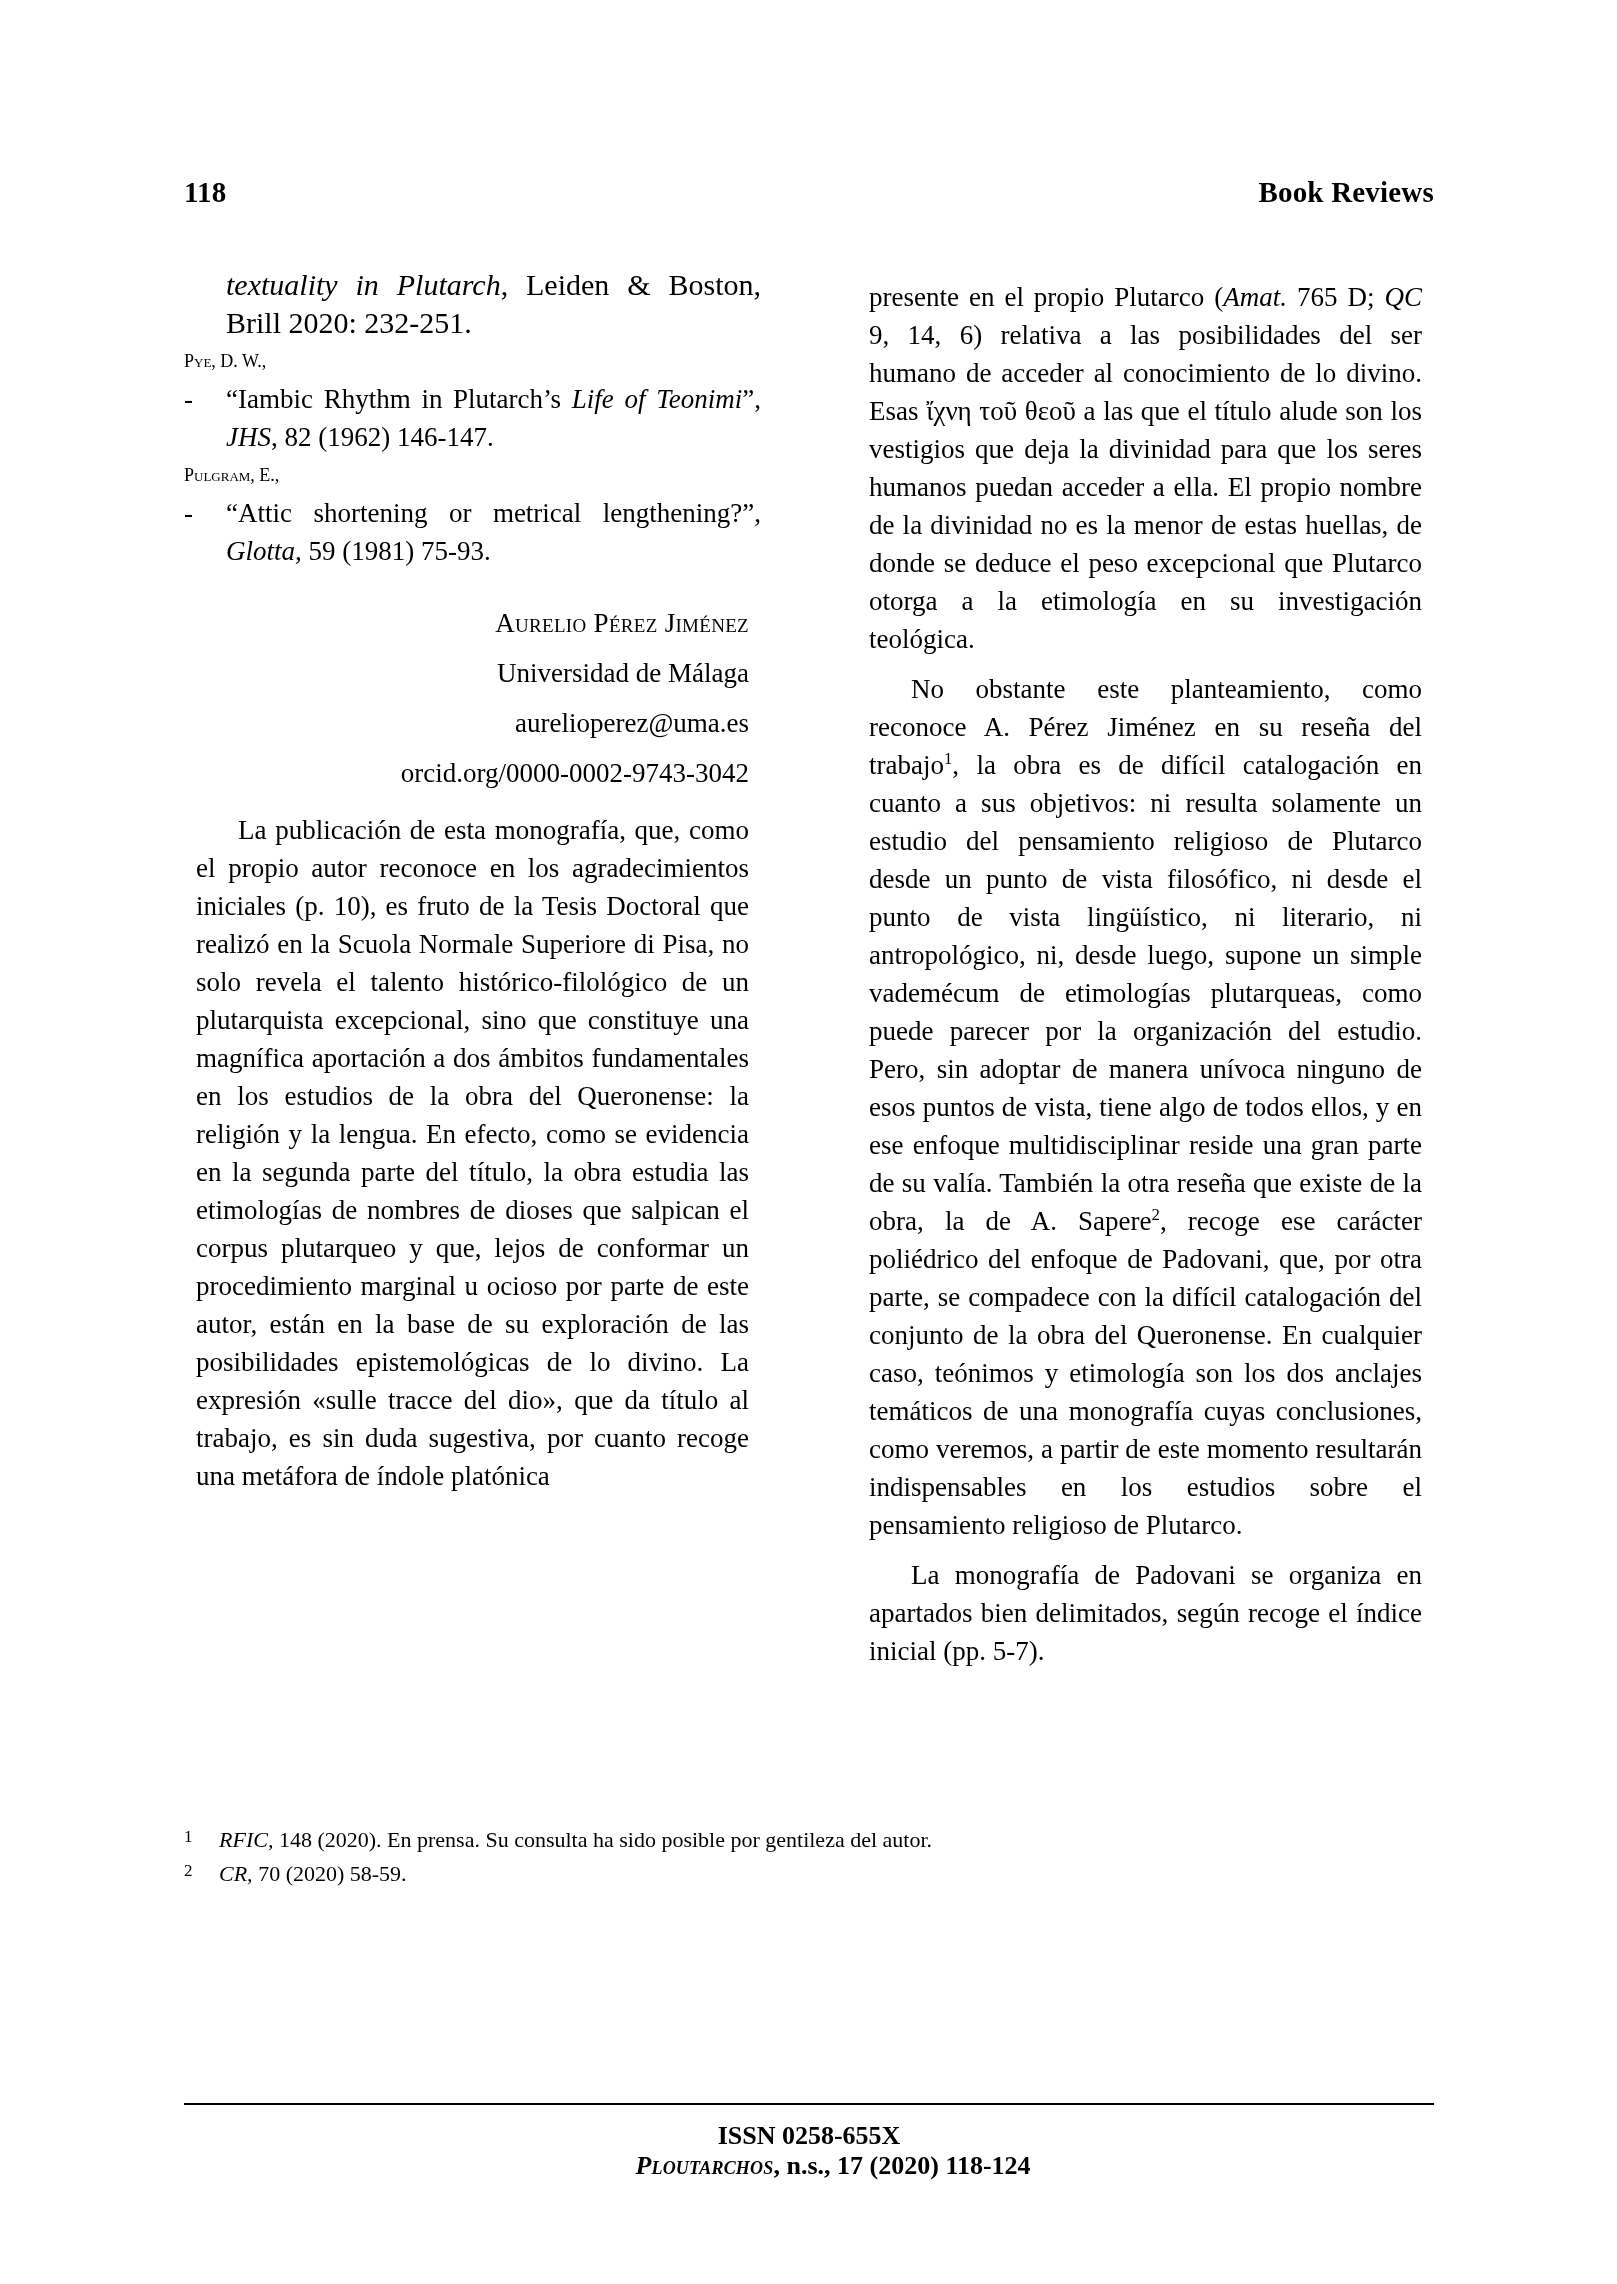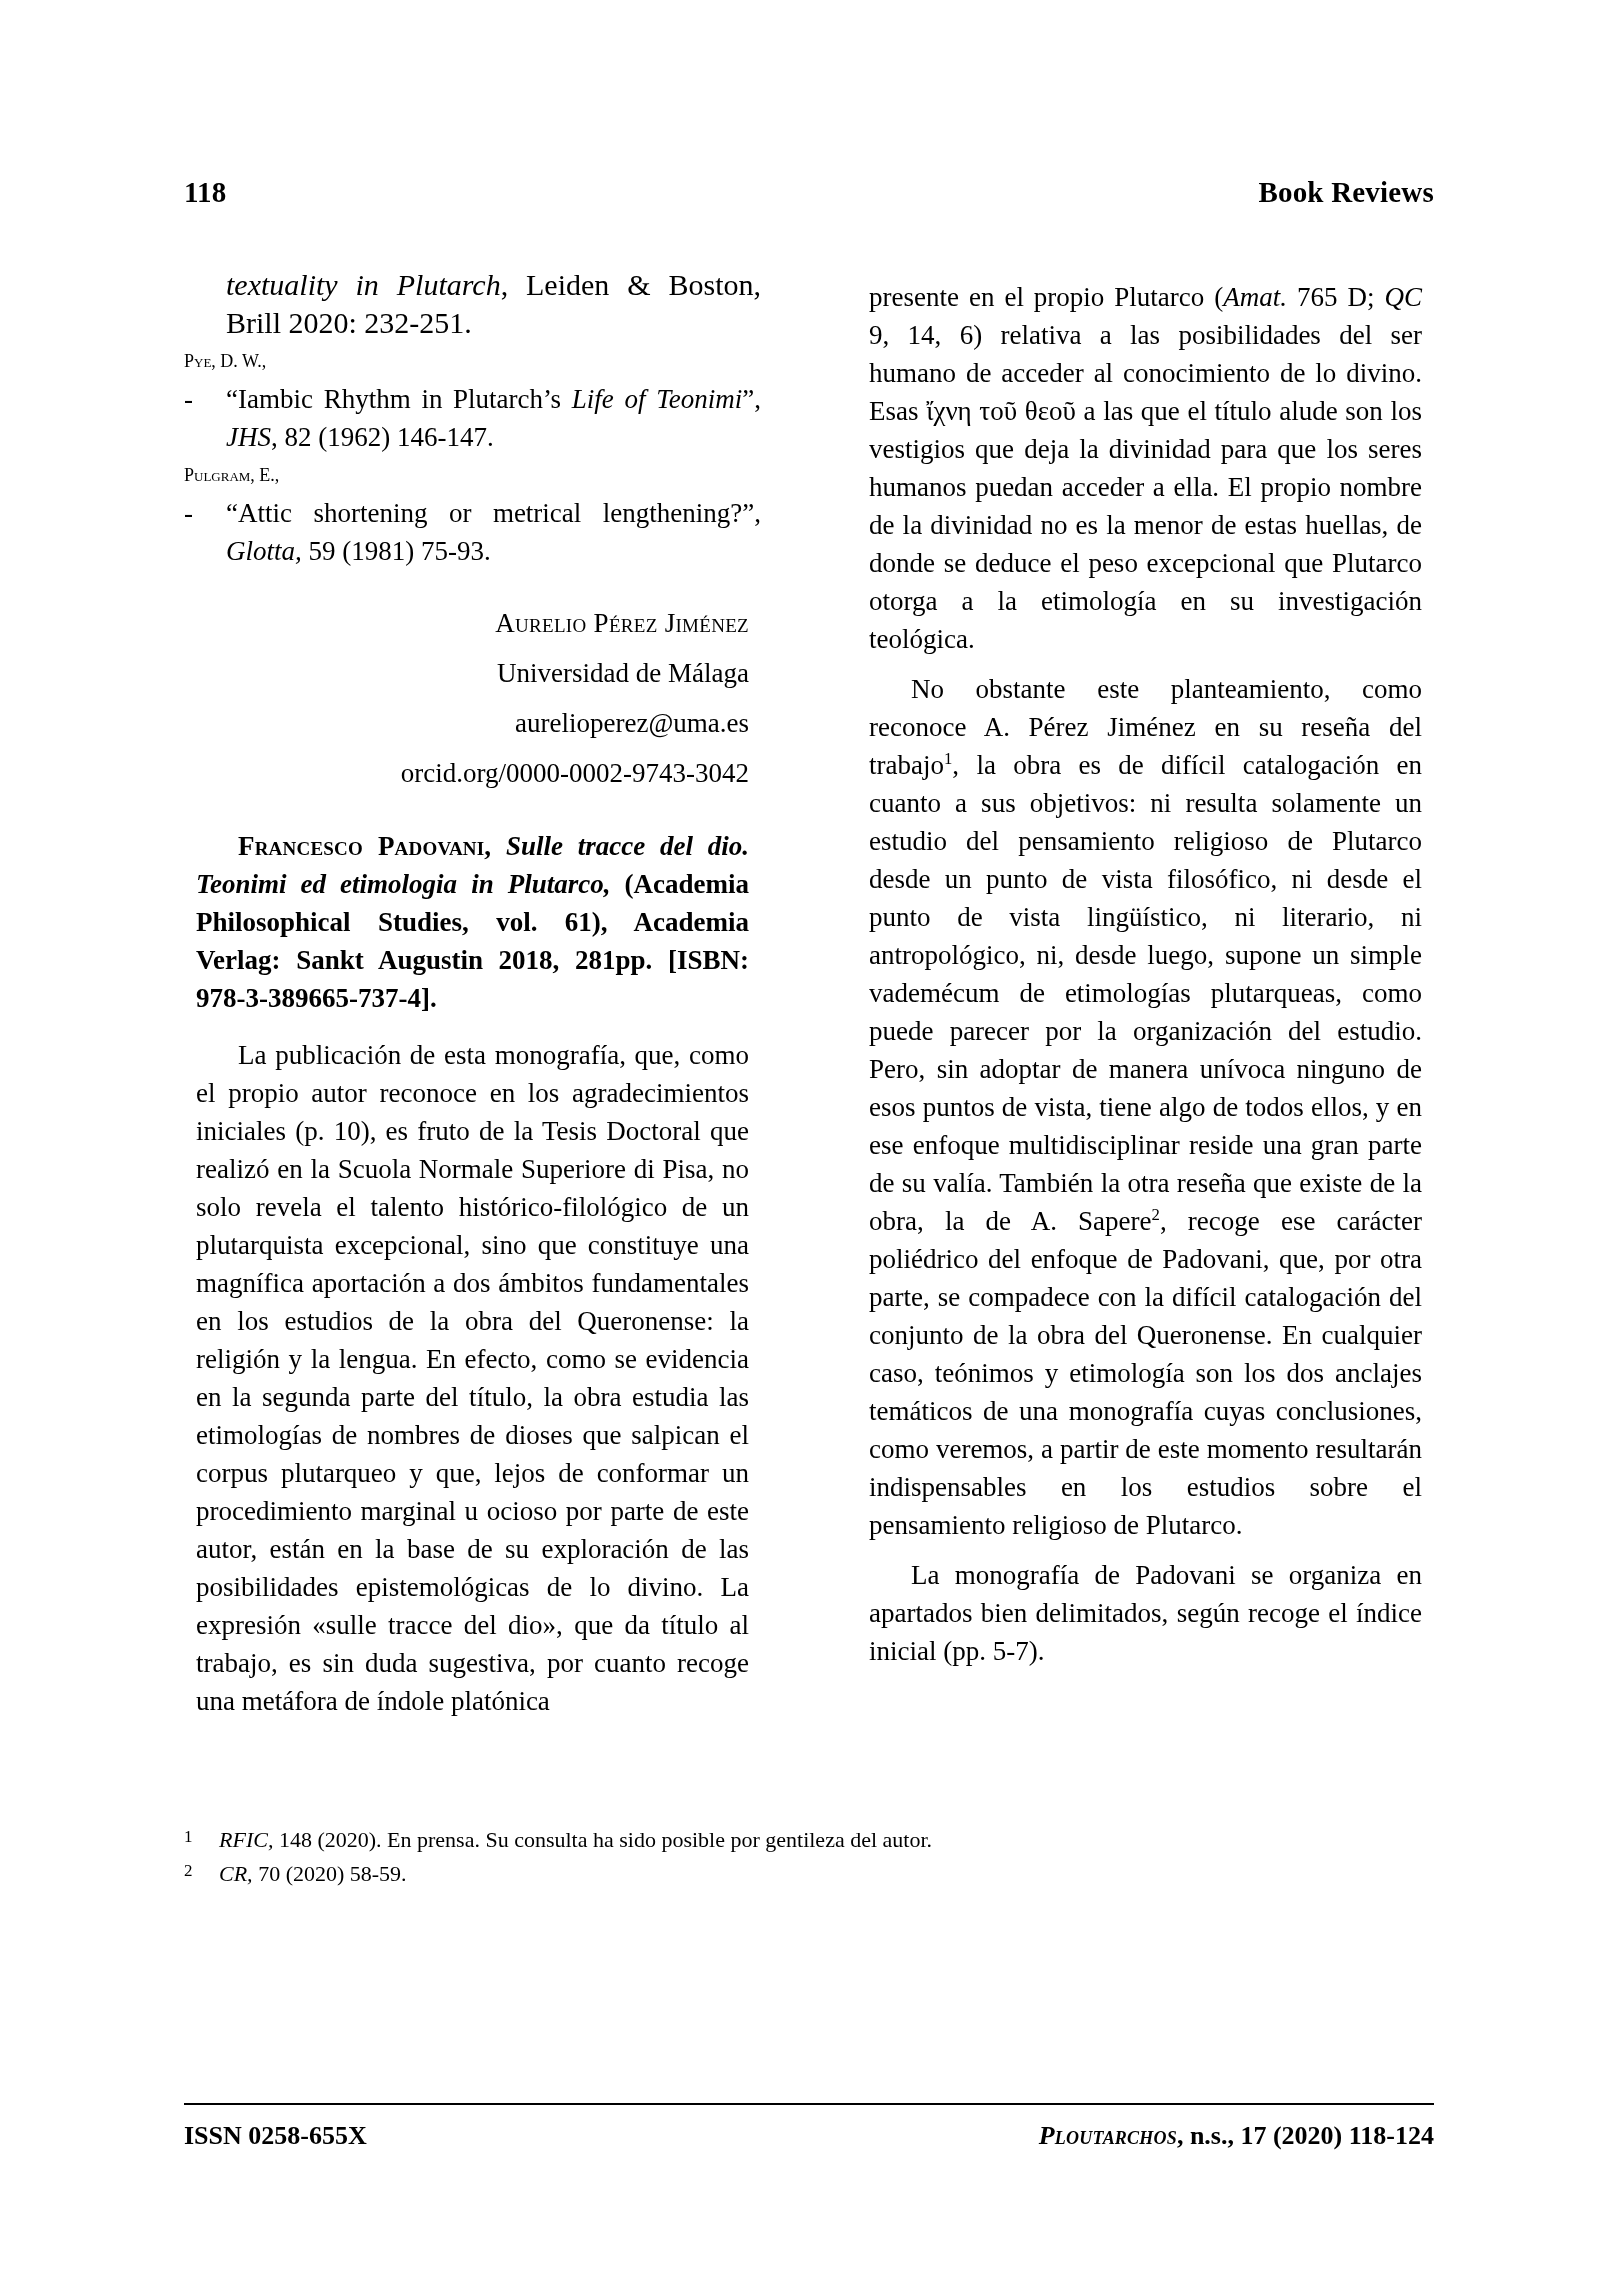--- a/index.html
+++ b/index.html
@@ -148,20 +148,21 @@
   .footer {
     position: absolute;
     left: 184px;
     top: 2121px;
     width: 1250px;
     display: flex;
     justify-content: space-between;
     align-items: center;
     font-size: 26px;
     font-weight: bold;
+    flex-direction: column;
   }
   .footer .right {
     font-style: italic;
   }
   .footer .right .jname {
     font-variant: small-caps;
     font-style: italic;
     letter-spacing: 0.2px;
     margin-left: 48px;
   }
@@ -203,21 +204,20 @@
       <div class="bib-item">
         <span class="bib-dash">-</span>
         <span class="bib-itemtext"><span>“Attic shortening or metrical lengthening?”, </span><i class="it">Glotta,</i><span> 59 (1981) 75-93.</span></span>
       </div>
 
       <div class="sig" style="margin-top:34px;"><span class="name">Aurelio Pérez Jiménez</span></div>
       <div class="sig">Universidad de Málaga</div>
       <div class="sig">aurelioperez@uma.es</div>
       <div class="sig">orcid.org/0000-0002-9743-3042</div>
 
-      <div class="bookhead"><span class="author">Francesco Padovani</span><span>, </span><i class="it">Sulle tracce del dio. Teonimi ed etimologia in Plutarco,</i><span> (Academia Philosophical Studies, vol. 61), Academia Verlag: Sankt Augustin 2018, 281pp. [ISBN: 978-3-389665-737-4].</span></div>
 
       <p class="body" style="margin-top:19.3px;">La publicación de esta monografía, que, como el propio autor reconoce en los agradecimientos iniciales (p. 10), es fruto de la Tesis Doctoral que realizó en la Scuola Normale Superiore di Pisa, no solo revela el talento histórico-filológico de un plutarquista excepcional, sino que constituye una magnífica aportación a dos ámbitos fundamentales en los estudios de la obra del Queronense: la religión y la lengua. En efecto, como se evidencia en la segunda parte del título, la obra estudia las etimologías de nombres de dioses que salpican el corpus plutarqueo y que, lejos de conformar un procedimiento marginal u ocioso por parte de este autor, están en la base de su exploración de las posibilidades epistemológicas de lo divino. La expresión «sulle tracce del dio», que da título al trabajo, es sin duda sugestiva, por cuanto recoge una metáfora de índole platónica</p>
 
     </div>
 
     <div class="col">
 
       <p class="body noindent"><span>presente en el propio Plutarco (</span><i class="it">Amat.</i><span> 765 D; </span><i class="it">QC</i><span> 9, 14, 6) relativa a las posibilidades del ser humano de acceder al conocimiento de lo divino. Esas </span><span>ἴχνη τοῦ θεοῦ</span><span> a las que el título alude son los vestigios que deja la divinidad para que los seres humanos puedan acceder a ella. El propio nombre de la divinidad no es la menor de estas huellas, de donde se deduce el peso excepcional que Plutarco otorga a la etimología en su investigación teológica.</span></p>
 
       <p class="body"><span>No obstante este planteamiento, como reconoce A. Pérez Jiménez en su reseña del trabajo</span><sup>1</sup><span>, la obra es de difícil catalogación en cuanto a sus objetivos: ni resulta solamente un estudio del pensamiento religioso de Plutarco desde un punto de vista filosófico, ni desde el punto de vista lingüístico, ni literario, ni antropológico, ni, desde luego, supone un simple vademécum de etimologías plutarqueas, como puede parecer por la organización del estudio. Pero, sin adoptar de manera unívoca ninguno de esos puntos de vista, tiene algo de todos ellos, y en ese enfoque multidisciplinar reside una gran parte de su valía. También la otra reseña que existe de la obra, la de A. Sapere</span><sup>2</sup><span>, recoge ese carácter poliédrico del enfoque de Padovani, que, por otra parte, se compadece con la difícil catalogación del conjunto de la obra del Queronense. En cualquier caso, teónimos y etimología son los dos anclajes temáticos de una monografía cuyas conclusiones, como veremos, a partir de este momento resultarán indispensables en los estudios sobre el pensamiento religioso de Plutarco.</span></p>

